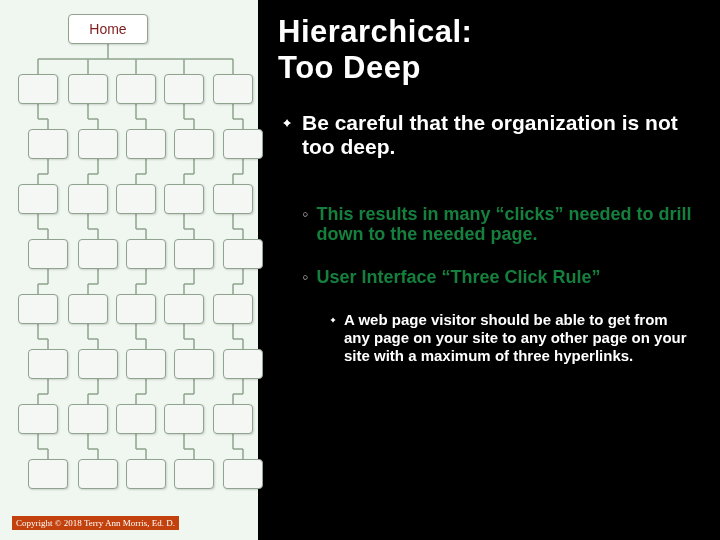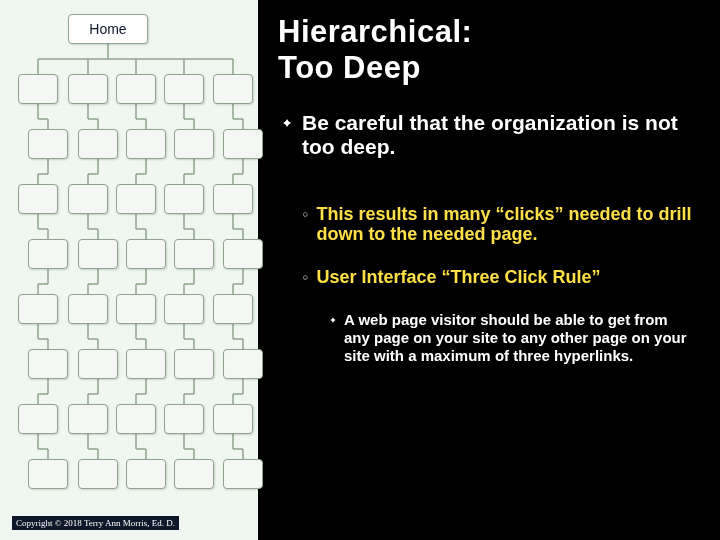--- a/index.html
+++ b/index.html
@@ -60,21 +60,21 @@
   }
   .sub-bullet .marker {
     color: #9fa09f;
     font-size: 18px;
     margin-right: 8px;
     line-height: 1.2;
   }
   .sub-bullet .text {
     font-size: 18px;
     line-height: 1.15;
-    color: #fde047;
+    color: #15803d;
     font-weight: bold;
   }
   .tertiary {
     display: flex;
     align-items: flex-start;
     padding-left: 48px;
     margin-bottom: 20px;
   }
   .tertiary .icon {
     flex: 0 0 auto;
@@ -84,21 +84,21 @@
   .tertiary .text {
     font-size: 15px;
     line-height: 1.2;
     font-weight: bold;
     color: #fff;
   }
   .copyright {
     position: absolute;
     left: 12px;
     bottom: 10px;
-    background: #0f172a;
+    background: #c2410c;
     color: #fff;
     font-size: 9px;
     padding: 2px 4px;
     font-family: "Times New Roman", serif;
   }
 
   
   .tree {
     width: 100%;
     height: 475px;
@@ -116,21 +116,21 @@
   .home-node {
     position: absolute;
     left: 60px;
     top: 0;
     width: 80px;
     height: 30px;
     background: #ffffff;
     border: 1.5px solid #8fa38f;
     border-radius: 4px;
     font-size: 14px;
-    color: #0f172a;
+    color: #7f1d1d;
     display: flex;
     align-items: center;
     justify-content: center;
     font-family: Verdana, sans-serif;
     box-shadow: 1px 1px 2px rgba(0,0,0,.15);
   }
   svg.connectors {
     position: absolute;
     left: 0;
     top: 0;

